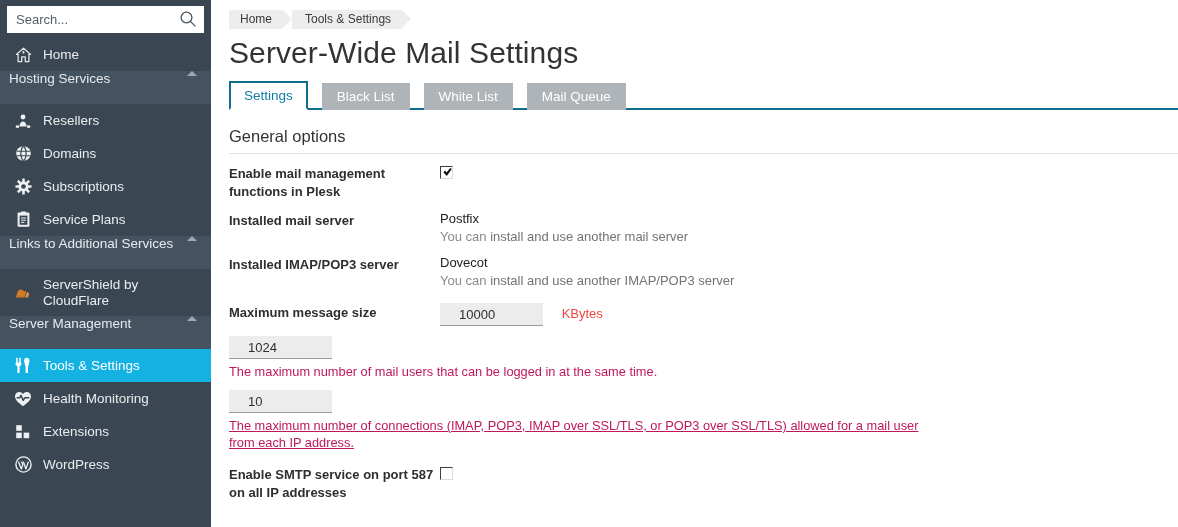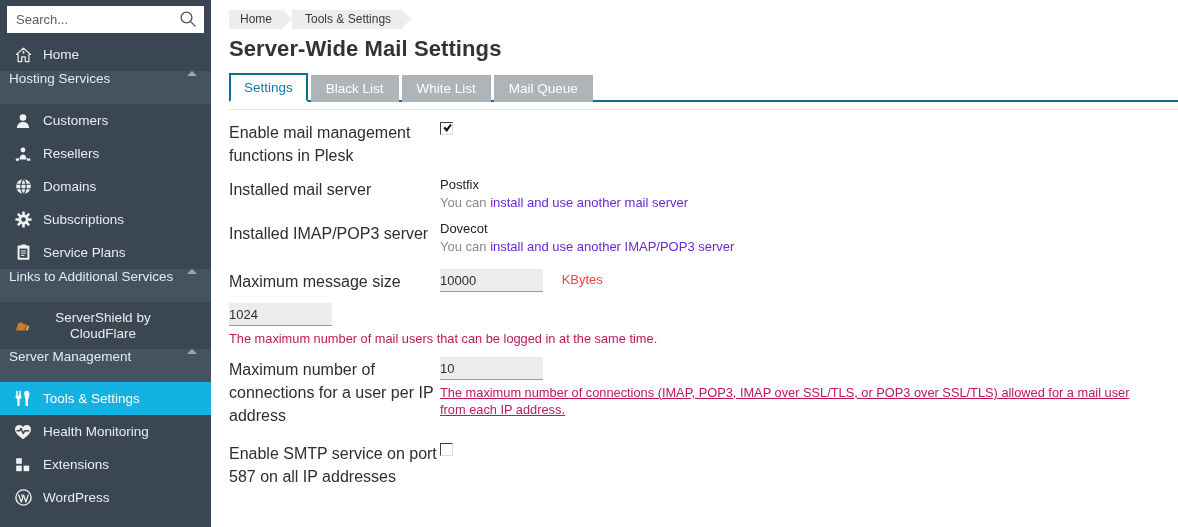--- a/index.html
+++ b/index.html
@@ -72,21 +72,20 @@
     width: 22px; min-width: 22px;
     height: 18px;
     margin-right: 9px;
     display: flex;
     align-items: center;
     justify-content: center;
   }
   .nav-item.two-line {
     height: 47px;
     align-items: center;
-    text-align: center;
   }
   .nav-item.two-line .label {
     line-height: 16px;
     white-space: normal;
     width: 120px;
   }
   .nav-item.active {
     background: #14b2e2;
     color: #ffffff;
   }
@@ -144,22 +143,22 @@
     position: absolute;
     right: -9px; top: 0;
     width: 0; height: 0;
     border-top: 9.5px solid transparent;
     border-bottom: 9.5px solid transparent;
     border-left: 9px solid #ededed;
   }
 
   .page-title {
     margin: 7px 0 0 18px;
-    font-size: 22px;
-    font-weight: bold;
+    font-size: 30px;
+    font-weight: normal;
     color: #333333;
     letter-spacing: 0.1px;
   }
 
   
   .tabs {
     display: flex;
     align-items: flex-end;
     margin: 11px 0 0 18px;
     height: 29px;
@@ -168,21 +167,21 @@
     padding-left: 0;
   }
   .tab {
     height: 27px;
     display: flex;
     align-items: center;
     padding: 0 15px;
     font-size: 13.5px;
     background: #aeb4b8;
     color: #ffffff;
-    margin-right: 3px;
+    margin-right: 14px;
     cursor: pointer;
     position: relative;
     top: 2px;
     justify-content: flex-end;
   }
   .tab.active {
     background: #ffffff;
     color: #127ca0;
     border: 2px solid #0e6e90;
     border-bottom: 2px solid #ffffff;
@@ -212,46 +211,47 @@
     width: 1140px;
   }
   .row {
     display: flex;
     align-items: flex-start;
     margin-bottom: 8px;
   }
   .row .lbl {
     width: 211px;
     min-width: 211px;
-    font-size: 16px;
+    font-size: 13px;
     color: #2e2e2e;
-    line-height: 23px;
+    line-height: 18px;
     padding-top: 1px;
+    font-weight: bold;
   }
   .row .ctl {
     flex: 1;
     font-size: 13px;
     color: #2e2e2e;
     line-height: 16.5px;
   }
 
   .val-strong { color: #222222; font-size: 13px; }
   .hint-line { color: #8b8b8b; font-size: 13px; margin-top: 1px; }
-  a.lnk { color: #6d28d9; text-decoration: none; cursor: pointer; }
+  a.lnk { color: #737373; text-decoration: none; cursor: pointer; }
 
   input.text {
     background: #ececec;
     border: 0;
     border-bottom: 1px solid #9a9a9a;
     height: 23px;
     width: 103px;
     font-family: "Liberation Sans", sans-serif;
     font-size: 13px;
     color: #2e2e2e;
-    padding: 0 0;
+    padding: 0 19px;
     outline: none;
     vertical-align: middle;
   }
   .unit {
     display: inline-block;
     margin-left: 15px;
     font-size: 13px;
     color: #ef4444;
     vertical-align: middle;
   }
@@ -307,29 +307,20 @@
         </svg>
       </span>
       <span class="label">Home</span>
     </div>
 
     <div class="nav-group">
       <span>Hosting Services</span>
       <span class="caret"></span>
     </div>
 
-    <div class="nav-item">
-      <span class="ico">
-        <svg width="16" height="16" viewBox="0 0 16 16">
-          <circle cx="8" cy="4.6" r="3.3" fill="#eef1f3"></circle>
-          <path d="M1.8 15 C2.3 10.4 5 8.9 8 8.9 C11 8.9 13.7 10.4 14.2 15 Z" fill="#eef1f3"></path>
-        </svg>
-      </span>
-      <span class="label">Customers</span>
-    </div>
 
     <div class="nav-item">
       <span class="ico">
         <svg width="16" height="16" viewBox="0 0 16 16">
           <circle cx="8" cy="4" r="2.4" fill="#eef1f3"></circle>
           <path d="M4.4 13.6 C4.7 10 6.2 8.6 8 8.6 C9.8 8.6 11.3 10 11.6 13.6 Z" fill="#eef1f3"></path>
           <rect x="0.8" y="12.4" width="3.2" height="2.4" fill="#eef1f3"></rect>
           <rect x="12" y="12.4" width="3.2" height="2.4" fill="#eef1f3"></rect>
         </svg>
       </span>
@@ -465,20 +456,21 @@
         <span>Black List</span>
       </div>
       <div class="tab">
         <span>White List</span>
       </div>
       <div class="tab">
         <span>Mail Queue</span>
       </div>
     </div>
 
+    <h2 class="section-title">General options</h2>
     <div class="section-rule"></div>
 
     <div class="form">
 
       <div class="row" style="margin-bottom:10px;">
         <div class="lbl">Enable mail management functions in Plesk</div>
         <div class="ctl">
           <span class="cbx">
             <svg width="11" height="11" viewBox="0 0 11 11">
               <path d="M1.4 5.2 L3.1 3.6 L4.6 5.6 L8.2 1 L9.8 2.1 L4.8 9 Z" fill="#111111"></path>
@@ -512,21 +504,20 @@
       </div>
 
       <div class="row" style="margin-bottom:10px;">
         <div class="ctl">
           <input class="text" type="text" value="1024" style="">
           <div class="hint">The maximum number of mail users that can be logged in at the same time.</div>
         </div>
       </div>
 
       <div class="row" style="margin-bottom:14px;">
-        <div class="lbl">Maximum number of connections for a user per IP address</div>
         <div class="ctl">
           <input class="text" type="text" value="10" style="">
           <div class="hint wide">The maximum number of connections (IMAP, POP3, IMAP over SSL/TLS, or POP3 over SSL/TLS) allowed for a mail user from each IP address.</div>
         </div>
       </div>
 
       <div class="row">
         <div class="lbl">Enable SMTP service on port 587 on all IP addresses</div>
         <div class="ctl">
           <span class="cbx"></span>

